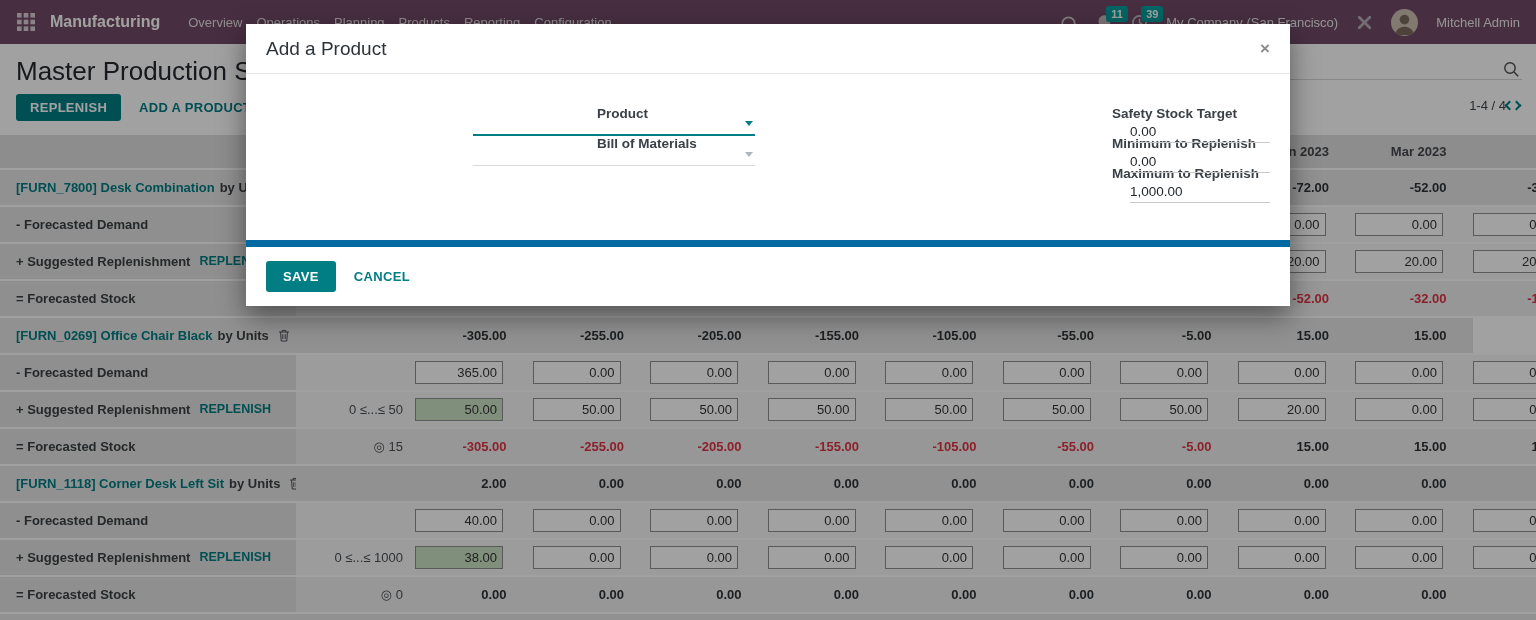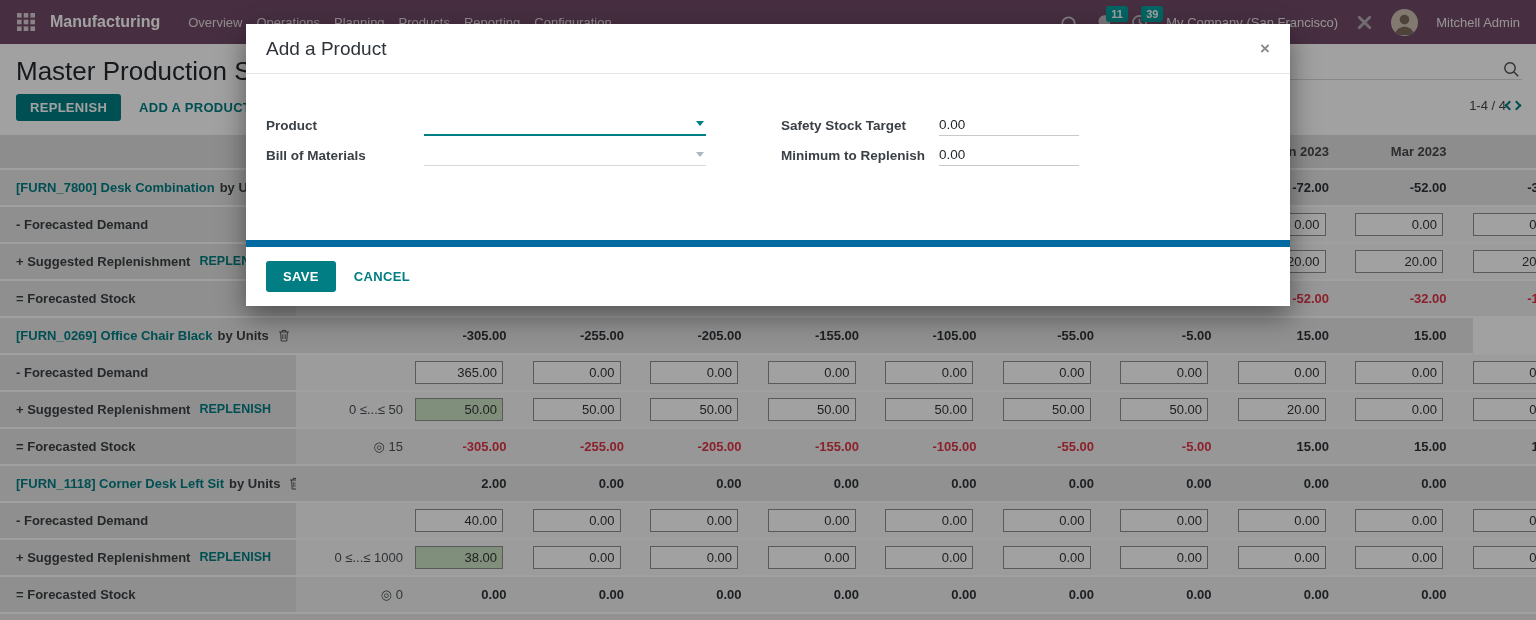--- a/index.html
+++ b/index.html
@@ -62,21 +62,21 @@
 
   
   .overlay{position:absolute;inset:0;background:rgba(0,0,0,.37);z-index:20;}
   .modal{position:absolute;left:246px;top:24px;width:1044px;height:282px;background:#fff;z-index:30;
          box-shadow:0 10px 26px rgba(0,0,0,.45);display:flex;flex-direction:column;}
   .m-head{height:50px;border-bottom:1px solid #e6e6e6;display:flex;align-items:center;padding:0 20px;flex:0 0 auto;}
   .m-title{font-size:19px;color:#2d3339;font-weight:500;}
   .m-close{margin-left:auto;color:#8a8a8a;font-size:17px;font-weight:700;cursor:pointer;line-height:1;}
   .m-body{flex:1;padding:32px 20px 0 20px;display:grid;grid-template-columns:1fr 1fr;column-gap:26px;align-content:start;}
   .f-col{display:flex;flex-direction:column;}
-  .f-row{display:flex;height:30px;align-items:flex-end;}
+  .f-row{display:flex;height:30px;align-items:flex-end;flex-direction:column;}
   .f-label{width:158px;font-size:13.5px;font-weight:700;color:#3a4045;padding-bottom:3px;}
   .f-field{position:relative;height:22px;display:flex;align-items:flex-end;padding-bottom:3px;}
   .f-field.wide{width:282px;}
   .f-field.narrow{width:140px;}
   .f-field .fval{font-size:13.5px;color:#1f2428;}
   .u-teal{border-bottom:2px solid var(--teal);}
   .u-gray{border-bottom:1px solid #d9d9d9;}
   .u-mid{border-bottom:1px solid #c9c9c9;}
   .caret{position:absolute;right:2px;bottom:8px;width:0;height:0;
          border-left:4px solid transparent;border-right:4px solid transparent;cursor:pointer;}
@@ -528,19 +528,25 @@
           <div class="f-field narrow u-mid">
             <span class="fval">0.00</span>
           </div>
         </div>
         <div class="f-row">
           <span class="f-label">Minimum to Replenish</span>
           <div class="f-field narrow u-mid">
             <span class="fval">0.00</span>
           </div>
         </div>
+        <div class="f-row">
+          <span class="f-label">Maximum to Replenish</span>
+          <div class="f-field narrow u-mid">
+            <span class="fval">1,000.00</span>
+          </div>
+        </div>
       </div>
   </div>
   <div class="m-foot">
     <button class="btn-save">SAVE</button>
     <button class="btn-cancel">CANCEL</button>
   </div>
 </div>
 
 </body></html>

